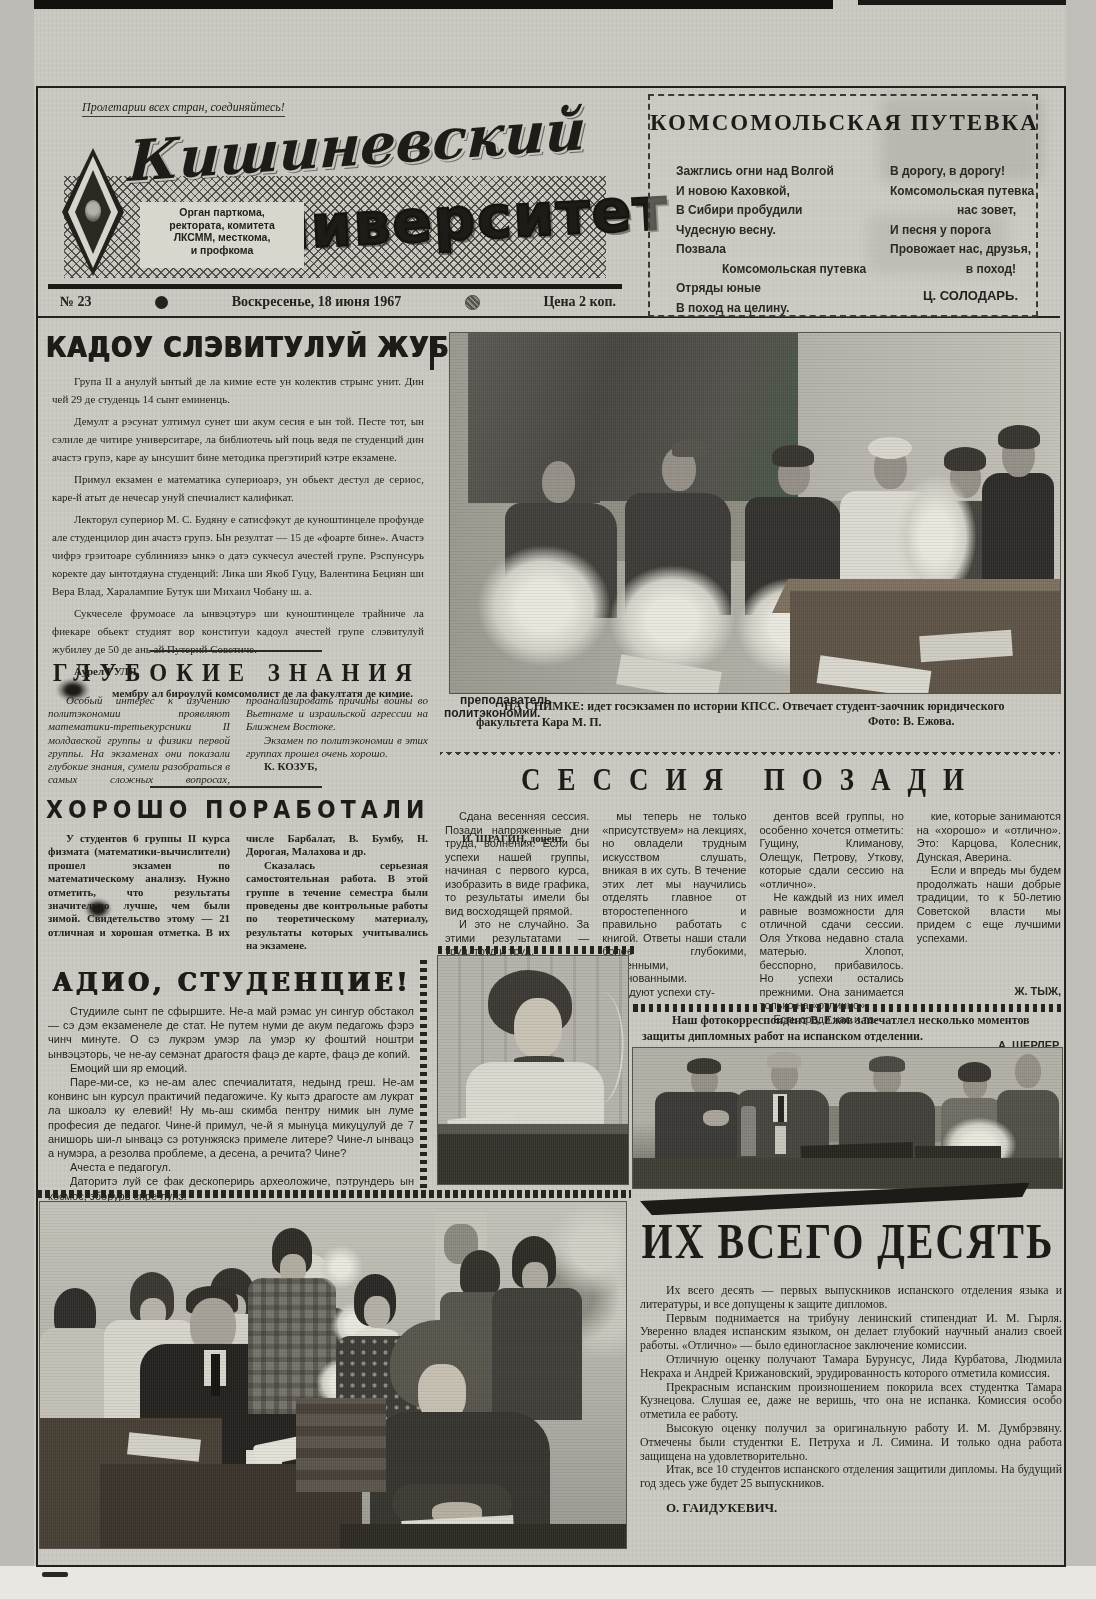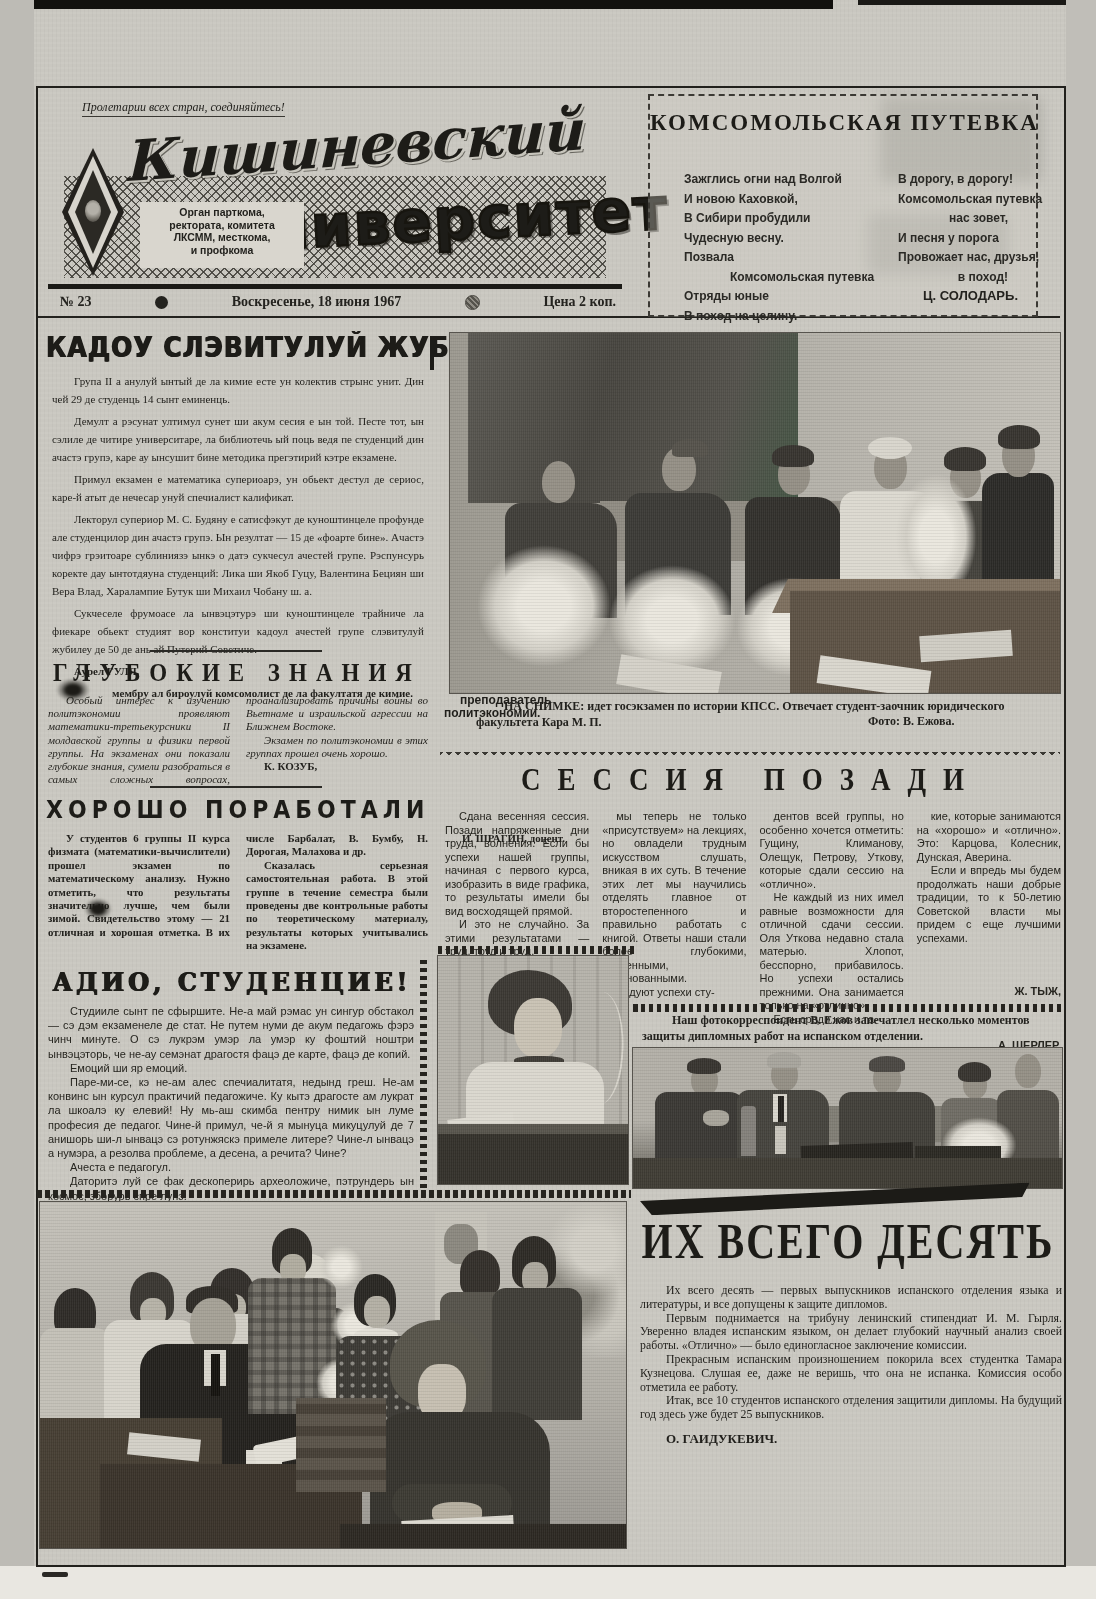--- a/index.html
+++ b/index.html
@@ -45,21 +45,21 @@
   .daterow{left:60px;top:294px;width:556px;display:flex;justify-content:space-between;align-items:center;
     font-size:14px;font-weight:bold;color:#24231f;}
   .dot-full{width:13px;height:13px;border-radius:50%;background:#24231f;}
   .dot-shaded{width:13px;height:13px;border-radius:50%;background:repeating-linear-gradient(45deg,#55534c 0 2px,#8f8c84 2px 4px);border:1px solid #44423c;}
   .rulewide{left:38px;top:316px;width:1022px;height:2px;background:#23221e;}
 
   
   .putevka{left:648px;top:94px;width:386px;height:219px;border:2px dashed #3b3934;background:rgba(210,207,199,.35);}
   .putevka-title{margin-top:14px;text-align:center;font-size:23px;font-weight:bold;letter-spacing:2px;color:#23221e;font-family:"Liberation Serif",serif;}
   .poem{position:absolute;top:58px;font-family:"Liberation Sans",sans-serif;font-weight:bold;font-size:12px;color:#2a2925;}
-  .poem ul{list-style:none;margin:16px;padding:0;}
+  .poem ul{list-style:none;margin:8px;padding:0;}
   .poem li{line-height:19.5px;white-space:nowrap;}
   .poem-l{left:18px;width:205px;}
   .poem-r{left:232px;width:142px;}
   .poem-l li:nth-child(6){padding-left:46px;}
   .poem-r li:nth-child(3),.poem-r li:nth-child(6){text-align:right;}
   .poem-author{position:absolute;right:18px;bottom:12px;font-family:"Liberation Sans",sans-serif;font-weight:bold;font-size:13px;color:#23221e;}
 
   
   .body-serif p{margin:4px;text-indent:22px;text-align:justify;font-size:11px;line-height:18px;color:#201f1b;}
   .sig-name{font-weight:bold;text-align:right;padding-right:28px;}
@@ -432,21 +432,23 @@
     <div class="abs" style="left:88px;top:234px;width:72px;height:22px;background:#d3d0c7;transform:rotate(6deg);"></div>
     <div class="abs grain"></div>
   </div>
 
   <div class="abs brush"></div>
   <div class="abs h-desyat headline">ИХ ВСЕГО ДЕСЯТЬ</div>
   <div class="abs b-desyat">
     <div>
         <p>Их всего десять — первых выпускников испанского отделения языка и литературы, и все допущены к защите дипломов.</p>
         <p>Первым поднимается на трибуну ленинский стипендиат И. М. Гырля. Уверенно владея испанским языком, он делает глубокий научный анализ своей работы. «Отлично» — было единогласное заключение комиссии.</p>
+        <p>Отличную оценку получают Тамара Бурунсус, Лида Курбатова, Людмила Некраха и Андрей Крижановский, эрудированность которого отметила комиссия.</p>
         <p>Прекрасным испанским произношением покорила всех студентка Тамара Кузнецова. Слушая ее, даже не веришь, что она не испанка. Комиссия особо отметила ее работу.</p>
+        <p>Высокую оценку получил за оригинальную работу И. М. Думбрэвяну. Отмечены были студентки Е. Петруха и Л. Симина. И только одна работа защищена на удовлетворительно.</p>
         <p>Итак, все 10 студентов испанского отделения защитили дипломы. На будущий год здесь уже будет 25 выпускников.</p>
       </div>
     <p class="sig-name" style="font-weight:bold;">О. ГАИДУКЕВИЧ.</p>
   </div>
 
   <div class="abs inkblot" style="left:84px;top:898px;width:28px;height:22px;"></div>
   <div class="abs inkblot" style="left:56px;top:678px;width:34px;height:24px;"></div>
 
 </div>
 

